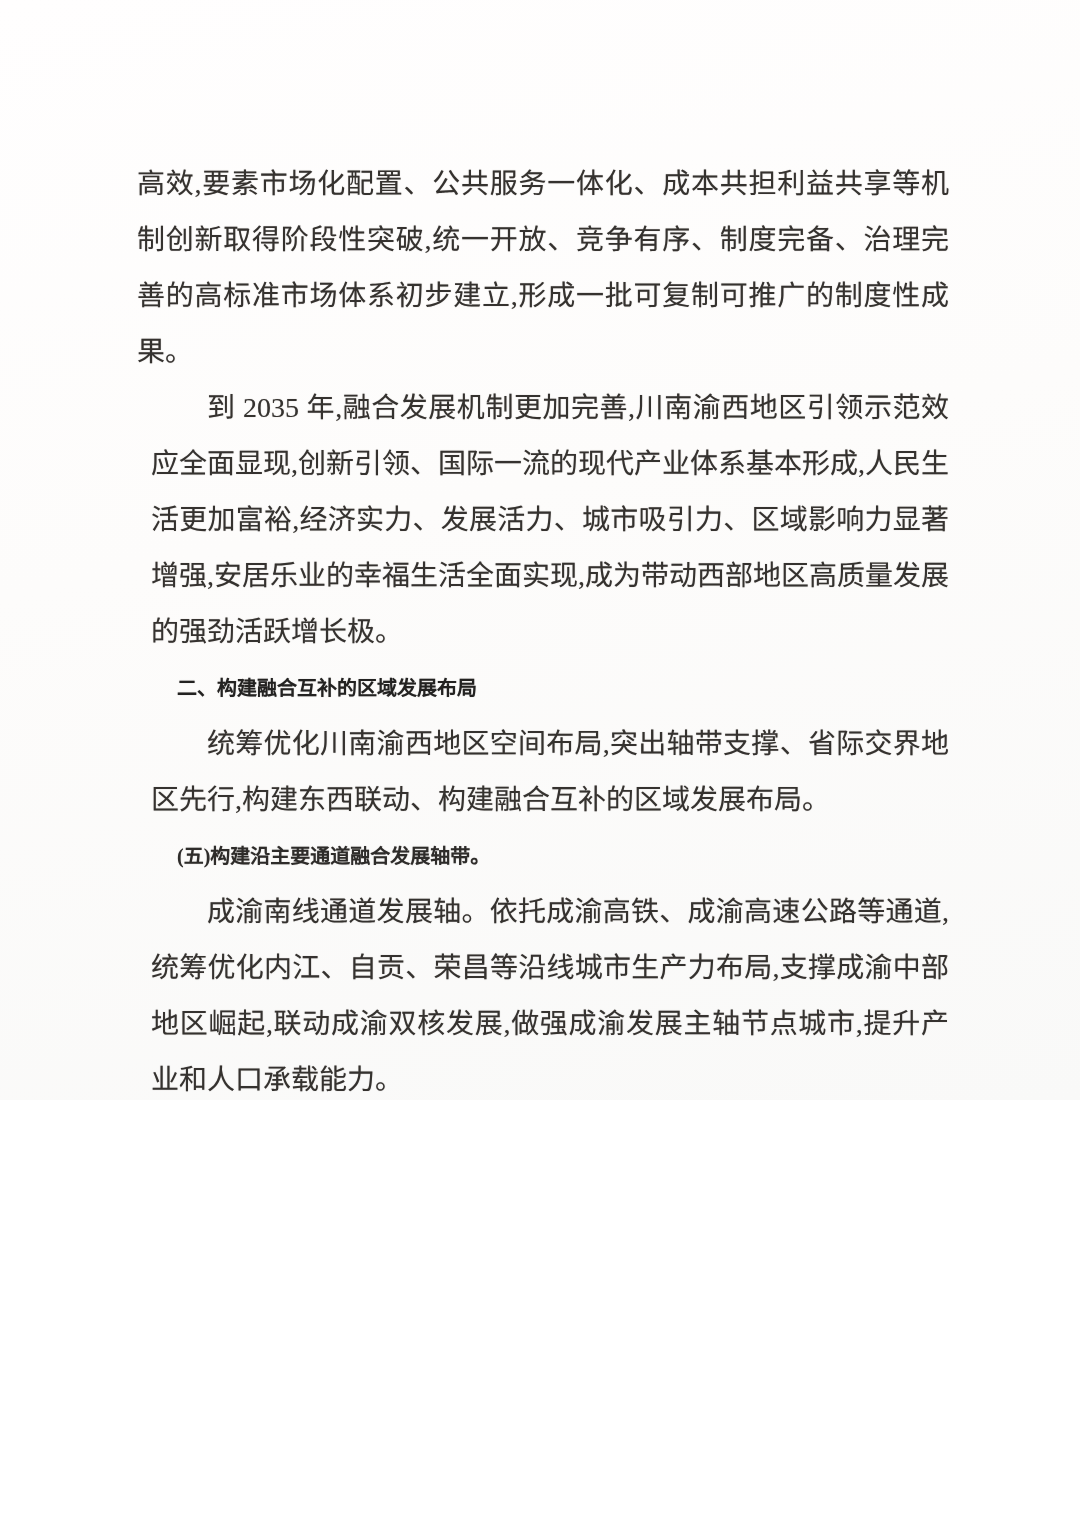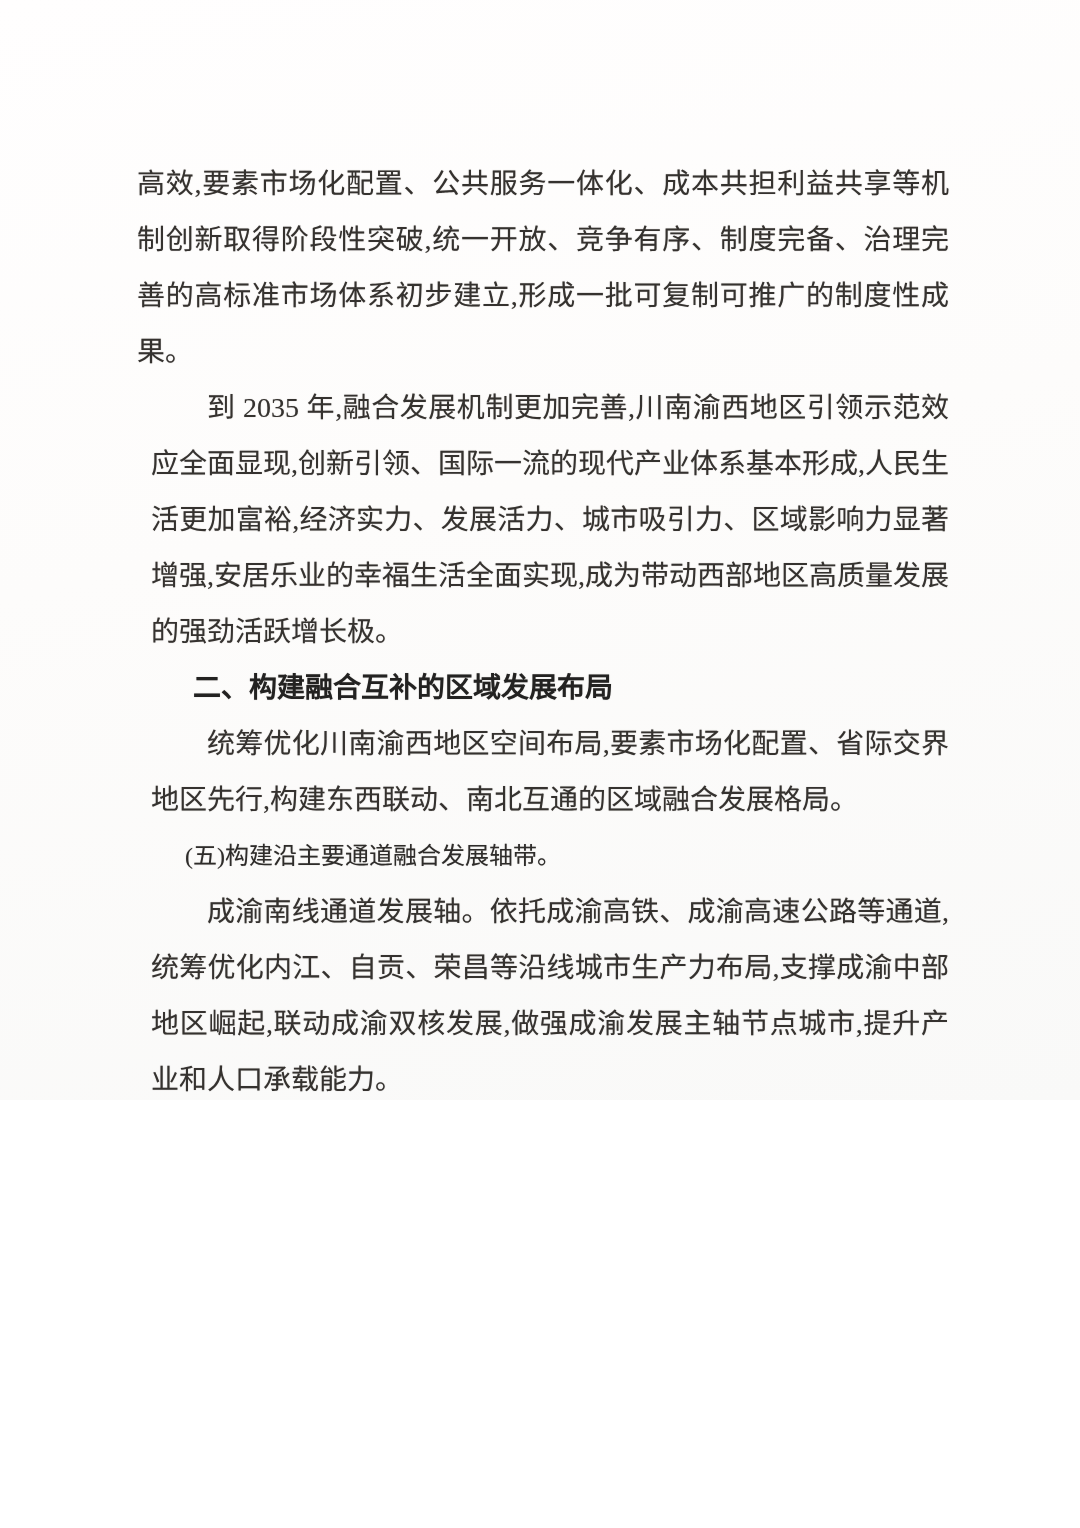--- a/index.html
+++ b/index.html
@@ -37,31 +37,31 @@
     font-weight: 400;
   }
   .indent {
     text-indent: 2em;
     margin-left: 14px;
   }
   .section-heading {
     margin: 0;
     font-family: "Liberation Sans", "DejaVu Sans", sans-serif;
     font-weight: 700;
-    font-size: 28px;
+    font-size: 20px;
     line-height: 56px;
     color: #232221;
     text-indent: 2em;
     text-shadow: 0 0 1px rgba(70, 68, 66, 0.4);
   }
   .subsection-heading {
     margin: 0;
     font-family: "Liberation Serif", "DejaVu Serif", serif;
-    font-weight: 400;
-    font-size: 24px;
+    font-weight: 700;
+    font-size: 20px;
     line-height: 56px;
     color: #2e2c2a;
     text-indent: 2em;
     text-align: justify;
     text-justify: inter-character;
     text-shadow: 0 0 1px rgba(80, 76, 72, 0.4);
   }
   .page-number {
     position: absolute;
     top: 1364px;
@@ -80,21 +80,21 @@
 <div class="page">
 
   <div class="text-block">
 
     <p class="body-para">高效,要素市场化配置、公共服务一体化、成本共担利益共享等机制创新取得阶段性突破,统一开放、竞争有序、制度完备、治理完善的高标准市场体系初步建立,形成一批可复制可推广的制度性成果。</p>
 
     <p class="body-para indent">到 2035 年,融合发展机制更加完善,川南渝西地区引领示范效应全面显现,创新引领、国际一流的现代产业体系基本形成,人民生活更加富裕,经济实力、发展活力、城市吸引力、区域影响力显著增强,安居乐业的幸福生活全面实现,成为带动西部地区高质量发展的强劲活跃增长极。</p>
 
     <h2 class="section-heading">二、构建融合互补的区域发展布局</h2>
 
-    <p class="body-para indent">统筹优化川南渝西地区空间布局,要素市场化配置、省际交界地区先行,构建东西联动、南北互通的区域融合发展格局。</p>
+    <p class="body-para indent">统筹优化川南渝西地区空间布局,突出轴带支撑、省际交界地区先行,构建东西联动、构建融合互补的区域发展布局。</p>
 
     <h3 class="subsection-heading">(五)构建沿主要通道融合发展轴带。</h3>
 
 
     <p class="body-para indent">成渝南线通道发展轴。依托成渝高铁、成渝高速公路等通道,统筹优化内江、自贡、荣昌等沿线城市生产力布局,支撑成渝中部地区崛起,联动成渝双核发展,做强成渝发展主轴节点城市,提升产业和人口承载能力。</p>
 
 
   </div>
 
   <div class="page-number">— 7 —</div>

